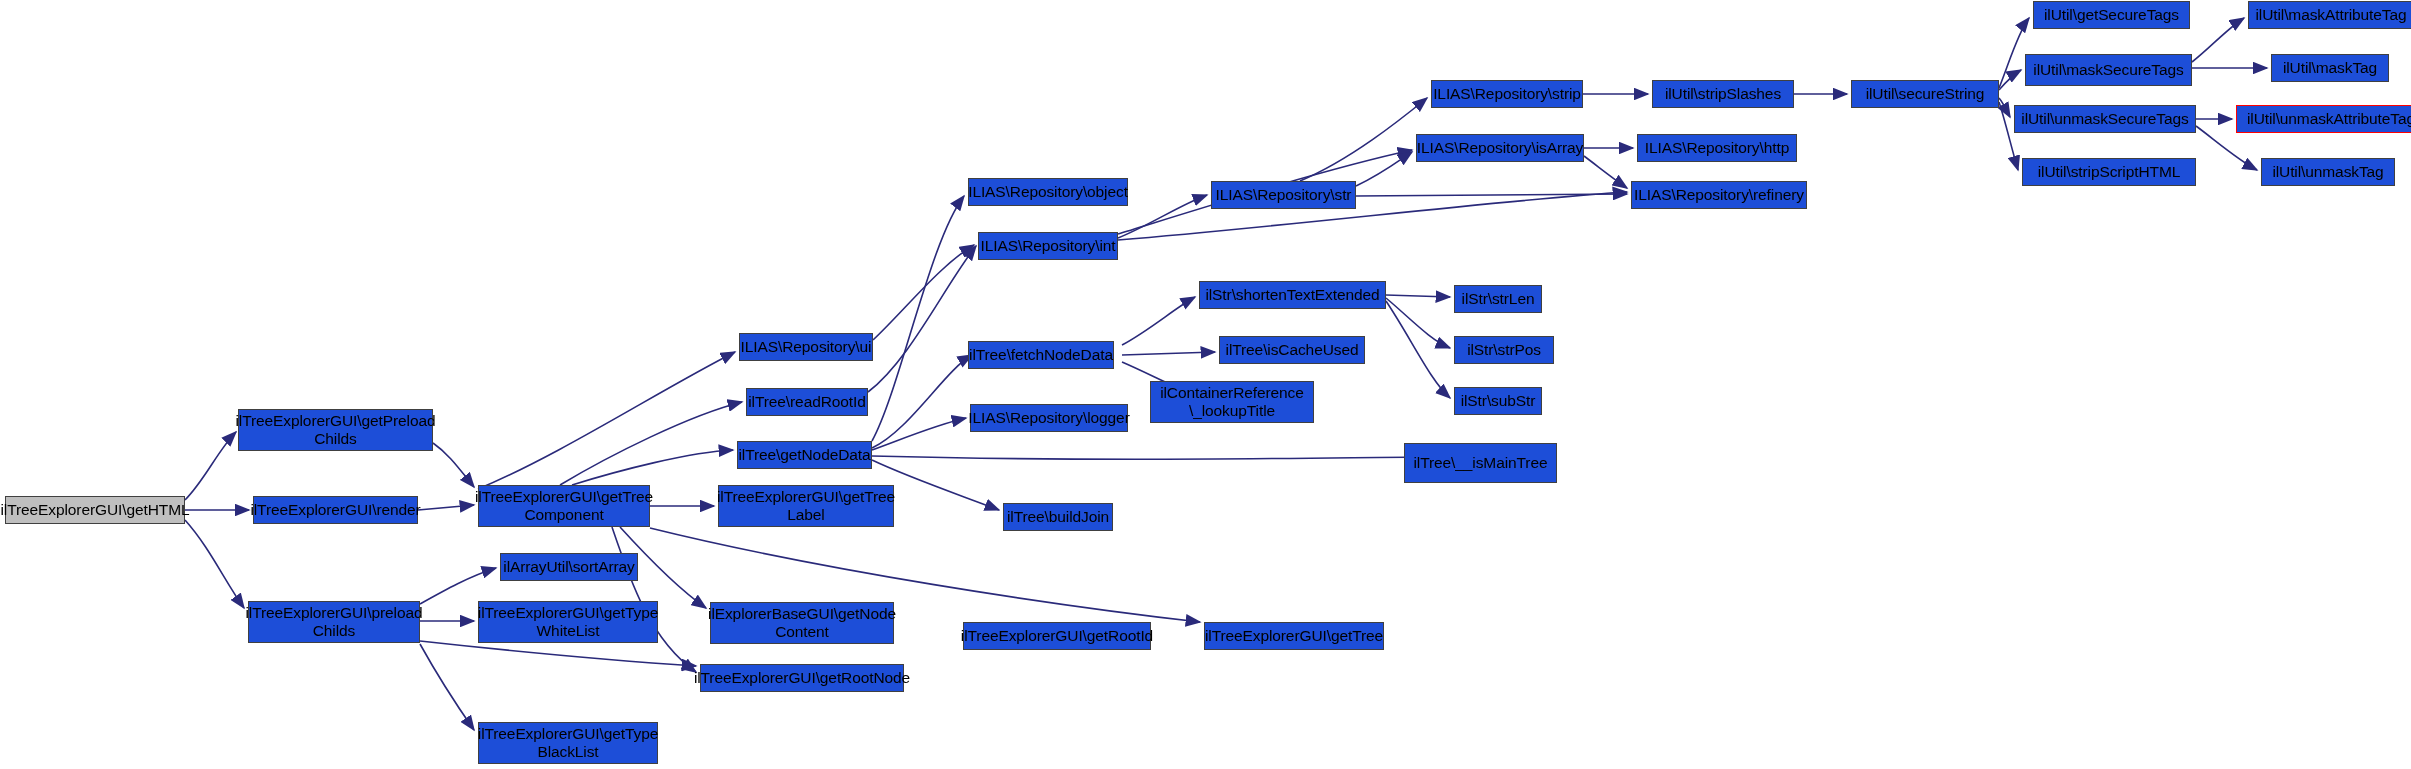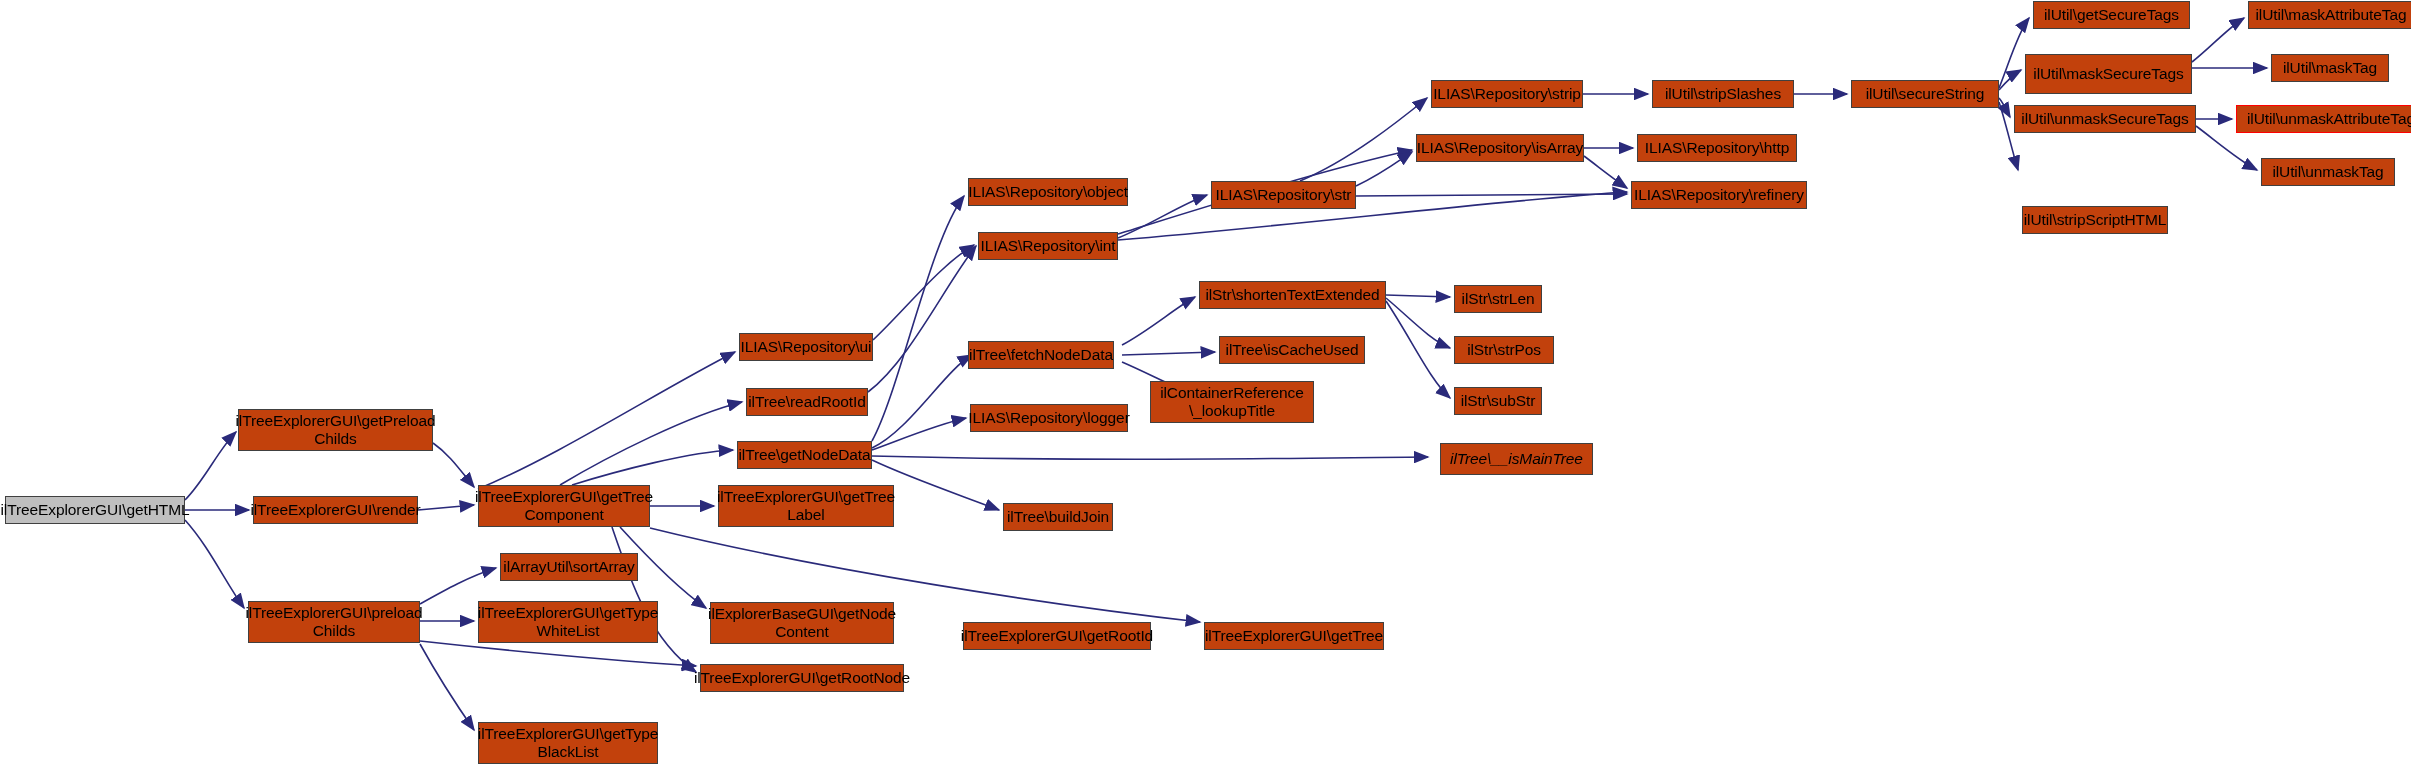--- a/index.html
+++ b/index.html
@@ -23,21 +23,21 @@
     height: 769px;
     pointer-events: none;
   }
   .gnode {
     position: absolute;
     box-sizing: border-box;
     display: flex;
     align-items: center;
     justify-content: center;
     text-align: center;
-    background: #c2410c;
+    background: #1d4ed8;
     border: 1px solid #404040;
     color: #000000;
     font-size: 15.5px;
     line-height: 18px;
     letter-spacing: -0.1px;
     white-space: pre-line;
     padding: 0 2px;
   }
   .gnode.root {
     background: #bfbfbf;
@@ -142,24 +142,24 @@
 \_lookupTitle</div>
       <div class="gnode" style="left: 1204px; top: 622px; width: 180px; height: 28px;">ilTreeExplorerGUI\getTree</div>
       <div class="gnode" style="left: 1431px; top: 80px; width: 152px; height: 28px;">ILIAS\Repository\strip</div>
       <div class="gnode" style="left: 1416px; top: 134px; width: 168px; height: 28px;">ILIAS\Repository\isArray</div>
       <div class="gnode" style="left: 1631px; top: 181px; width: 176px; height: 28px;">ILIAS\Repository\refinery</div>
       <div class="gnode" style="left: 1652px; top: 80px; width: 142px; height: 28px;">ilUtil\stripSlashes</div>
       <div class="gnode" style="left: 1637px; top: 134px; width: 160px; height: 28px;">ILIAS\Repository\http</div>
       <div class="gnode" style="left: 1454px; top: 285px; width: 88px; height: 28px;">ilStr\strLen</div>
       <div class="gnode" style="left: 1454px; top: 336px; width: 100px; height: 28px;">ilStr\strPos</div>
       <div class="gnode" style="left: 1454px; top: 387px; width: 88px; height: 28px;">ilStr\subStr</div>
-      <div class="gnode" style="left: 1440px; top: 443px; width: 153px; height: 32px; font-style: italic;">ilTree\__isMainTree</div>
+      <div class="gnode" style="left: 1404px; top: 443px; width: 153px; height: 40px;">ilTree\__isMainTree</div>
       <div class="gnode" style="left: 1851px; top: 80px; width: 148px; height: 28px;">ilUtil\secureString</div>
       <div class="gnode" style="left: 2033px; top: 1px; width: 157px; height: 28px;">ilUtil\getSecureTags</div>
-      <div class="gnode" style="left: 2025px; top: 54px; width: 167px; height: 40px;">ilUtil\maskSecureTags</div>
+      <div class="gnode" style="left: 2025px; top: 54px; width: 167px; height: 32px;">ilUtil\maskSecureTags</div>
       <div class="gnode" style="left: 2014px; top: 105px; width: 182px; height: 28px;">ilUtil\unmaskSecureTags</div>
-      <div class="gnode" style="left: 2022px; top: 158px; width: 146px; height: 28px; margin-top: 48px;">ilUtil\stripScriptHTML</div>
+      <div class="gnode" style="left: 2022px; top: 158px; width: 174px; height: 28px;">ilUtil\stripScriptHTML</div>
       <div class="gnode" style="left: 2248px; top: 1px; width: 166px; height: 28px;">ilUtil\maskAttributeTag</div>
       <div class="gnode" style="left: 2271px; top: 54px; width: 118px; height: 28px;">ilUtil\maskTag</div>
       <div class="gnode highlight" style="left: 2236px; top: 105px; width: 190px; height: 28px;">ilUtil\unmaskAttributeTag</div>
       <div class="gnode" style="left: 2261px; top: 158px; width: 134px; height: 28px;">ilUtil\unmaskTag</div>
     </div>
 </div>
 
 </body></html>

